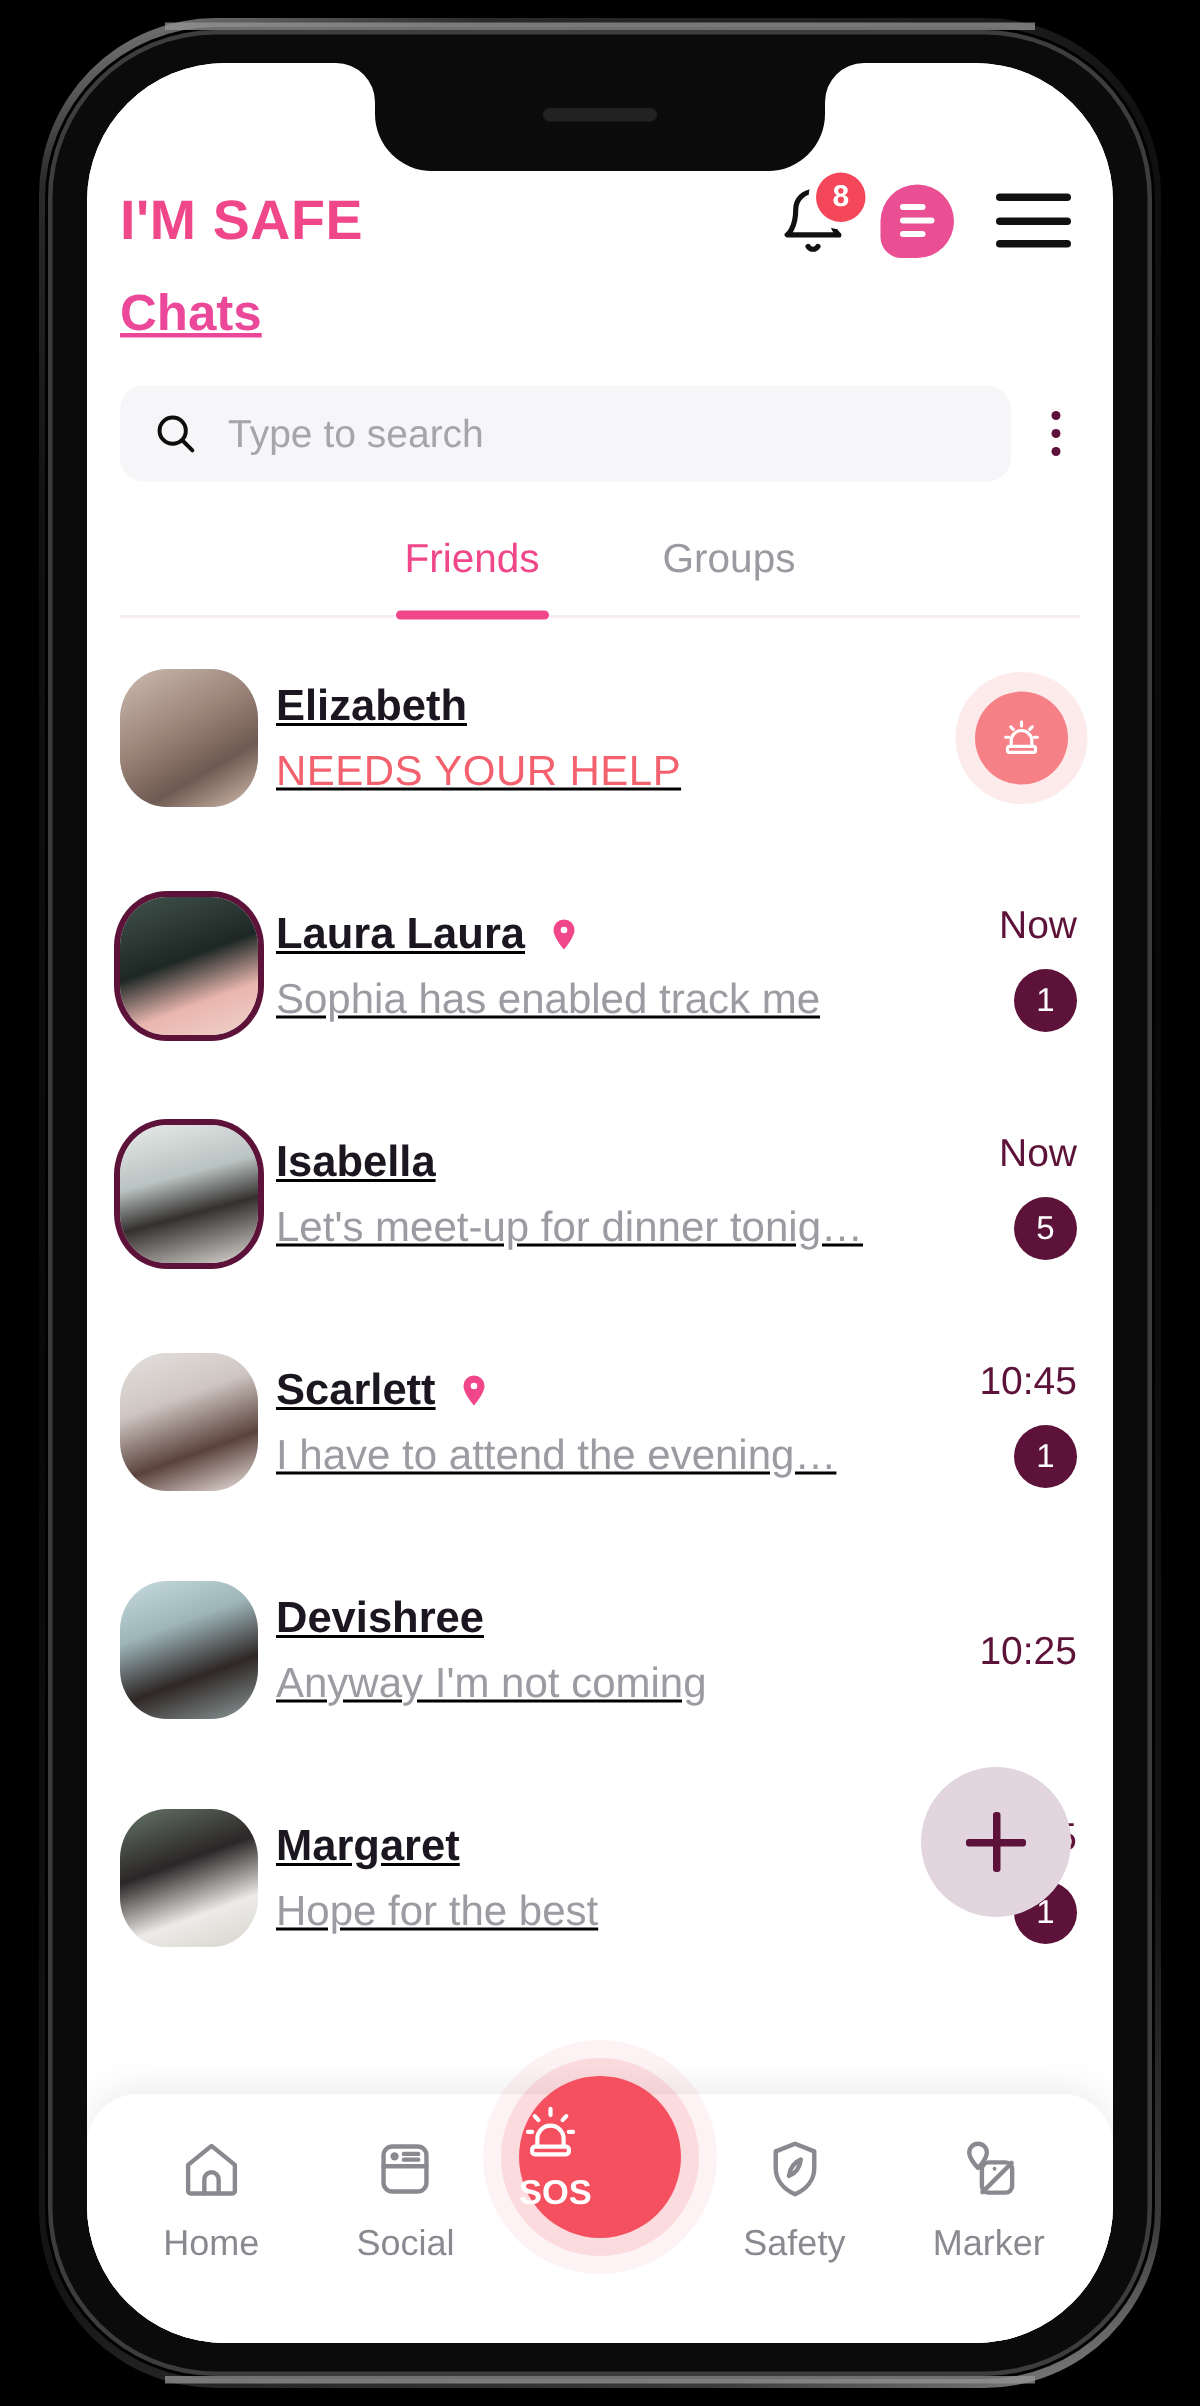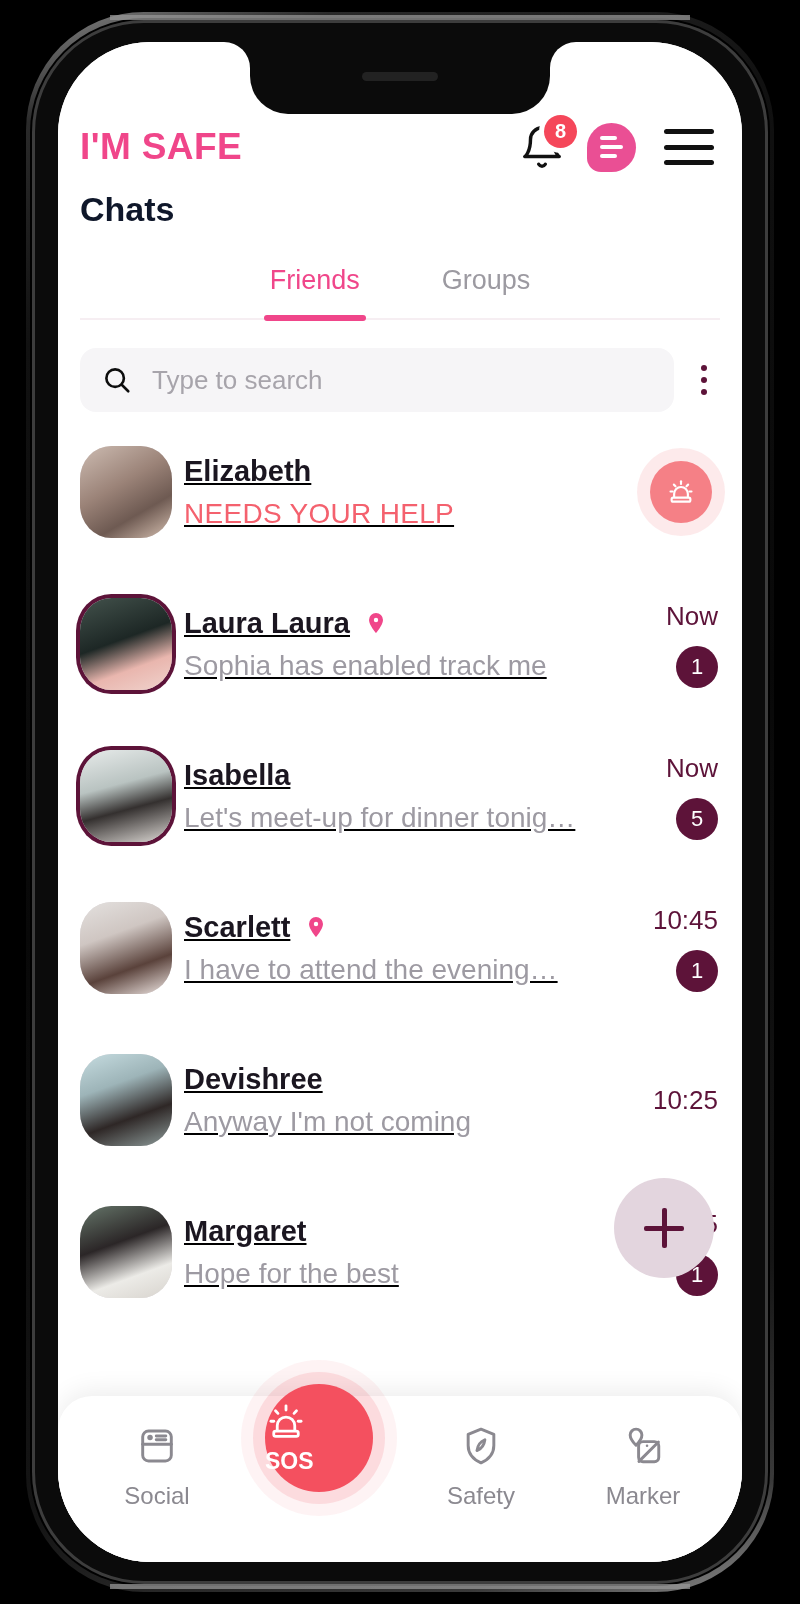--- a/index.html
+++ b/index.html
@@ -106,23 +106,24 @@
   }
   #messages-button .bar { height: 4px; background: #fff; border-radius: 2px; }
   #messages-button .bar:nth-child(1) { width: 17px; margin-right: 6px; }
   #messages-button .bar:nth-child(2) { width: 23px; }
   #messages-button .bar:nth-child(3) { width: 17px; margin-right: 6px; }
   #hamburger-menu { width: 50px; height: 36px; display:flex; flex-direction:column; justify-content:space-between; }
   #hamburger-menu span { display:block; height: 5px; background:#111; border-radius:3px; }
 
   
   #page-title {
-    font-size: 34px; font-weight: 700; color: #0f172a;
+    font-size: 34px; font-weight: 700; color: #ec4899;
     padding: 16px 0 0 22px;
     flex: none;
+    text-decoration: underline;
   }
 
   
   #search-row {
     display: flex; align-items: center;
     padding: 28px 22px 0 22px;
     flex: none;
   }
   #search-box {
     flex: 1;
@@ -270,38 +271,38 @@
 
       <div id="hamburger-menu">
         <span></span>
         <span></span>
         <span></span>
       </div>
     </div>
 
     <div id="page-title">Chats</div>
 
-    <div id="tabs">
-      <div class="tab active">Friends</div>
-      <div class="tab">Groups</div>
-    </div>
-
     <div id="search-row">
       <div id="search-box">
         <svg width="30" height="30" viewBox="0 0 24 24" fill="none" stroke="#0d0d0d" stroke-width="2.1" stroke-linecap="round">
           <circle cx="10.5" cy="10.5" r="7"></circle>
             <line x1="16" y1="16" x2="21" y2="21"></line>
         </svg>
         <span id="search-placeholder">Type to search</span>
       </div>
       <div id="more-options-button">
         <i></i>
         <i></i>
         <i></i>
       </div>
+    </div>
+
+    <div id="tabs">
+      <div class="tab active">Friends</div>
+      <div class="tab">Groups</div>
     </div>
 
     <div id="chat-list">
 
       <div class="chat-row">
         <div class="avatar">
           <div class="ph" style="background:linear-gradient(150deg,#cdbcb2 0%,#9b8378 42%,#6e5a52 70%,#d6c0b1 100%);"></div>
         </div>
         <div class="chat-main">
           <div class="chat-name-line">
@@ -410,20 +411,27 @@
       </div>
 
       <div id="fab-add">
         <span class="plus-v"></span>
         <span class="plus-h"></span>
       </div>
     </div>
 
     <div id="bottom-nav">
 
+      <div class="nav-item">
+        <svg width="44" height="44" viewBox="0 0 24 24" fill="none" stroke="#8b8990" stroke-width="1.6" stroke-linecap="round" stroke-linejoin="round">
+          <path d="M3.5 10.5 12 3.6l8.5 6.9V20a.9.9 0 0 1-.9.9H4.4a.9.9 0 0 1-.9-.9z"></path>
+          <path d="M9.4 20.9v-5.1a2.6 2.6 0 0 1 5.2 0v5.1"></path>
+        </svg>
+        <span class="nav-label">Home</span>
+      </div>
 
       <div class="nav-item">
         <svg width="44" height="44" viewBox="0 0 24 24" fill="none" stroke="#8b8990" stroke-width="1.6" stroke-linecap="round" stroke-linejoin="round">
           <rect x="4.2" y="3.8" width="15.6" height="16.4" rx="3.2"></rect>
           <line x1="4.2" y1="11" x2="19.8" y2="11"></line>
           <circle cx="8.2" cy="7.4" r="1.5" fill="#8b8990" stroke="none"></circle>
           <line x1="11.6" y1="6.5" x2="16.8" y2="6.5"></line>
           <line x1="11.6" y1="8.6" x2="16.8" y2="8.6"></line>
         </svg>
         <span class="nav-label">Social</span>

